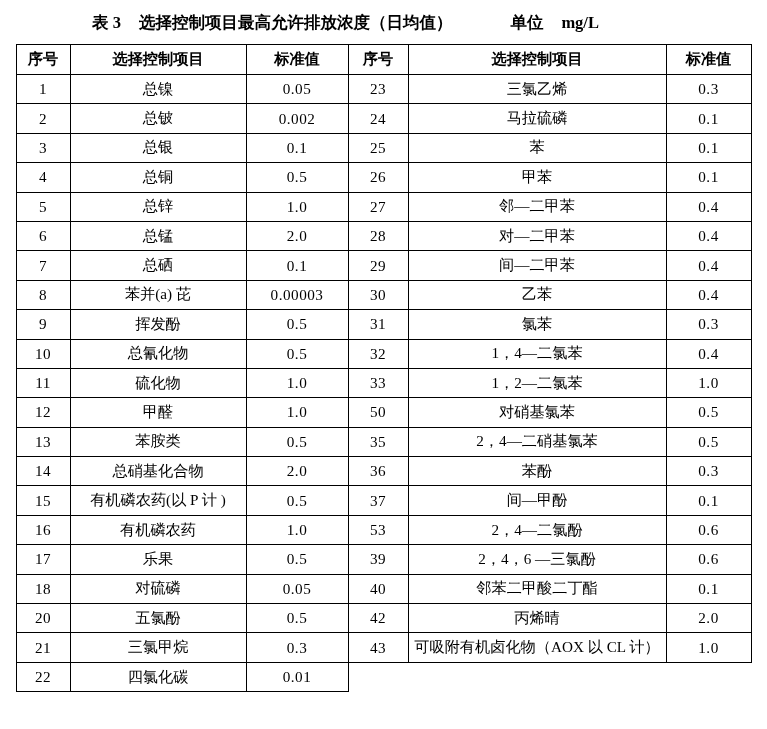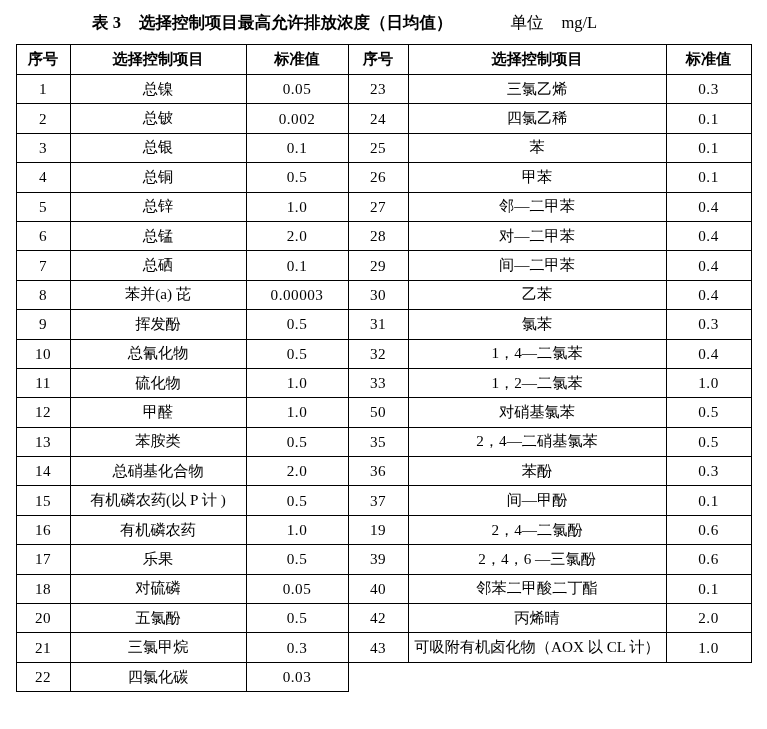--- a/index.html
+++ b/index.html
@@ -26,25 +26,25 @@
     padding: 12px 0 10px 0;
     font-size: 16.5px;
     font-weight: bold;
     white-space: nowrap;
   }
   .title-main {
     margin-left: 92px;
   }
   .title-unit {
     margin-left: 58px;
-    font-weight: normal;
+    font-weight: bold;
   }
   .title-unit-value {
     margin-left: 18px;
-    font-weight: normal;
+    font-weight: bold;
     font-family: "Liberation Serif", serif;
   }
   table.data {
     border-collapse: collapse;
     margin: 0 auto;
     width: 735px;
     table-layout: fixed;
   }
   table.data th, table.data td {
     border: 1px solid #000000;
@@ -113,21 +113,21 @@
         <td class="num">0.05</td>
         <td class="num">23</td>
         <td>三氯乙烯</td>
         <td class="num">0.3</td>
       </tr>
       <tr>
         <td class="num">2</td>
         <td>总铍</td>
         <td class="num">0.002</td>
         <td class="num">24</td>
-        <td>四氯乙稀</td>
+        <td>马拉硫磷</td>
         <td class="num">0.1</td>
       </tr>
       <tr>
         <td class="num">3</td>
         <td>总银</td>
         <td class="num">0.1</td>
         <td class="num">25</td>
         <td>苯</td>
         <td class="num">0.1</td>
       </tr>
@@ -224,21 +224,21 @@
         <td class="small-note">有机磷农药(以 P 计 )</td>
         <td class="num">0.5</td>
         <td class="num">37</td>
         <td>间—甲酚</td>
         <td class="num">0.1</td>
       </tr>
       <tr>
         <td class="num">16</td>
         <td>有机磷农药</td>
         <td class="num">1.0</td>
-        <td class="num">19</td>
+        <td class="num">53</td>
         <td>2，4—二氯酚</td>
         <td class="num">0.6</td>
       </tr>
       <tr>
         <td class="num">17</td>
         <td>乐果</td>
         <td class="num">0.5</td>
         <td class="num">39</td>
         <td>2，4，6 —三氯酚</td>
         <td class="num">0.6</td>
@@ -263,21 +263,21 @@
         <td class="num">21</td>
         <td>三氯甲烷</td>
         <td class="num">0.3</td>
         <td class="num">43</td>
         <td class="small-note">可吸附有机卤化物（AOX 以 CL 计）</td>
         <td class="num">1.0</td>
       </tr>
       <tr>
         <td class="num">22</td>
         <td>四氯化碳</td>
-        <td class="num">0.03</td>
+        <td class="num">0.01</td>
         <td style="border:none;"></td>
         <td style="border:none;"></td>
         <td style="border:none;"></td>
       </tr>
     </tbody>
   </table>
 
 </div>
 
 </body></html>

